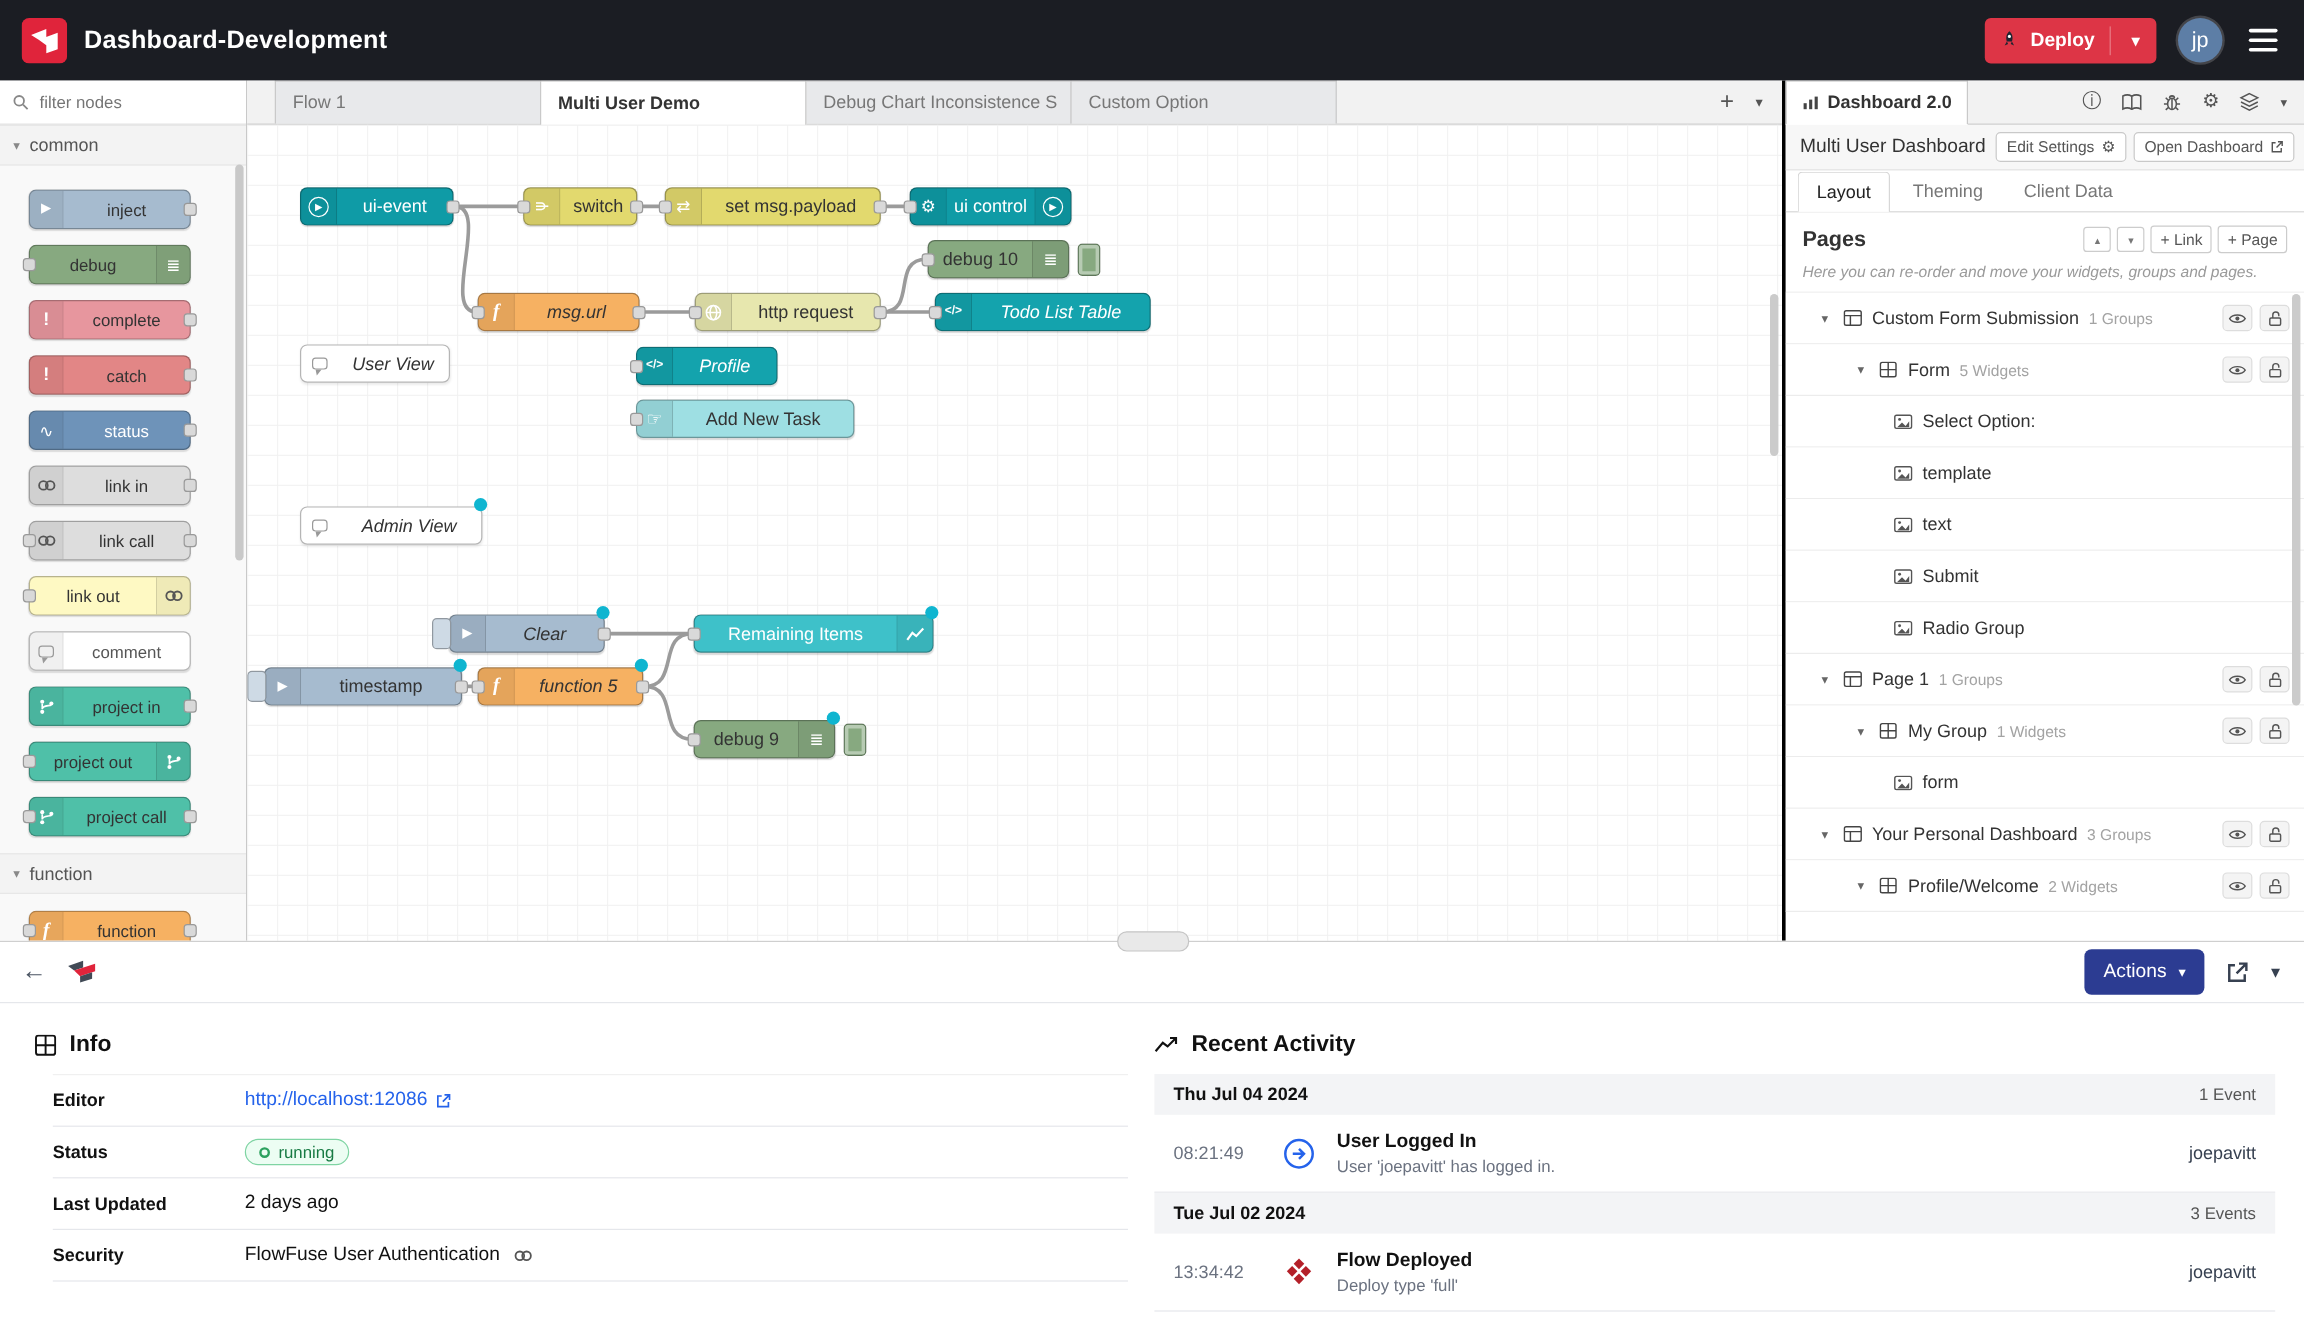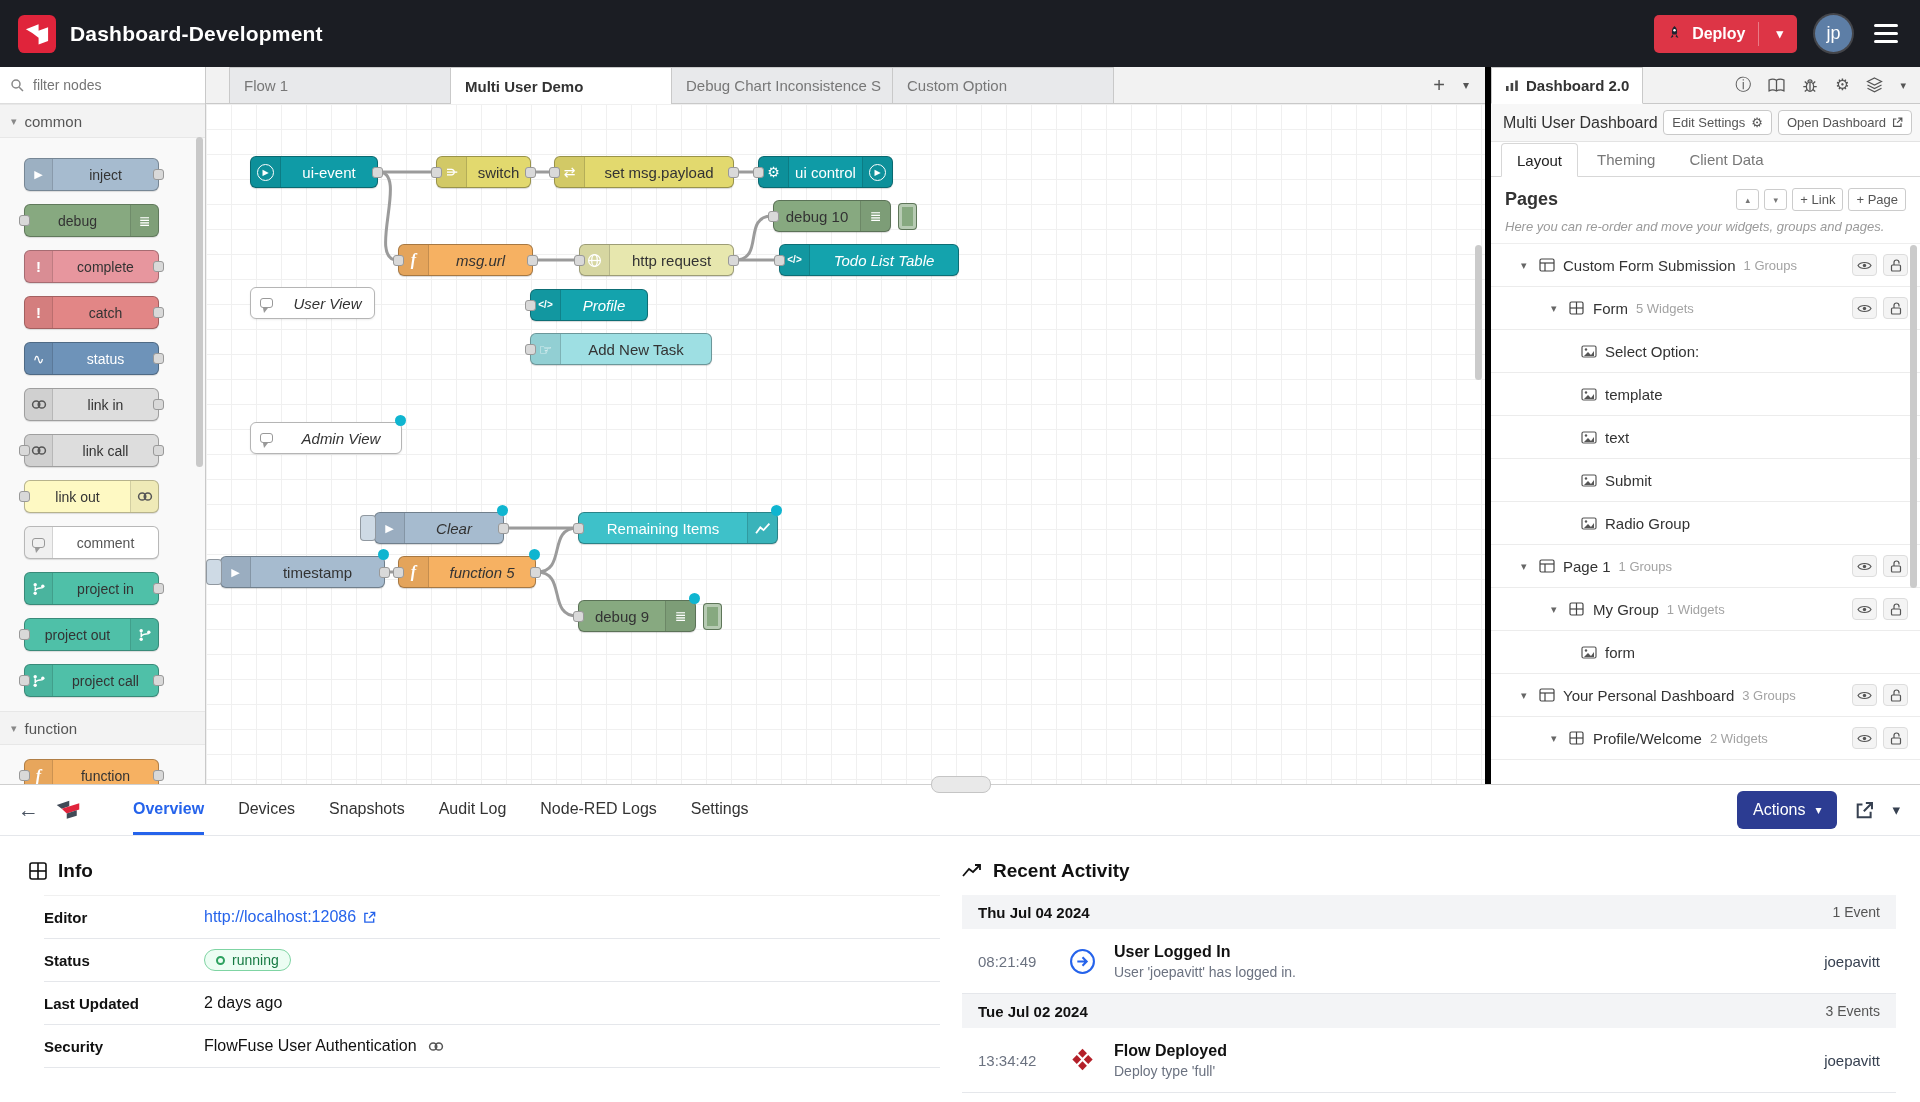--- a/index.html
+++ b/index.html
@@ -82,21 +82,21 @@
   .inject-btn{position:absolute;left:-15px;top:2px;width:16px;height:26px;border:1px solid rgba(0,0,0,.3);
     border-radius:4px;background-image:linear-gradient(rgba(255,255,255,.45),rgba(255,255,255,.45));cursor:pointer}
   .debug-toggle{position:absolute;right:-27px;top:2px;width:19px;height:27px;background:#87a980;
     border:1px solid rgba(0,0,0,.3);border-radius:4px;
     box-shadow:inset 0 0 0 3px rgba(255,255,255,.4);cursor:pointer}
   .changed-dot{position:absolute;top:-8px;right:-5px;width:11px;height:11px;border-radius:50%;
     background:#0fb5d0;z-index:4}
   .cv-vscroll{position:absolute;right:3px;top:141px;width:7px;height:135px;background:#cbcbcb;border-radius:4px;z-index:6}
 
   
-  .dash-sidebar{width:435px;min-width:435px;background:#fff;border-left:6px solid #000000;
+  .dash-sidebar{width:435px;min-width:435px;background:#fff;border-left:3px solid #000000;
     position:relative;overflow:hidden}
   .ds-header{height:37px;background:#f2f2f2;border-bottom:1px solid #c9c9c9;display:flex;align-items:flex-end}
   .ds-tab{height:37px;margin-bottom:-1px;background:#fff;border:1px solid #c9c9c9;border-bottom:1px solid #fff;
     display:flex;align-items:center;gap:7px;padding:0 13px;font-size:15px;font-weight:bold;color:#333;cursor:pointer}
   .ds-icons{margin-left:auto;display:flex;align-items:center;gap:17px;padding:0 14px;height:100%}
   .ds-icons .hi{font-size:16px;color:#555;line-height:1;cursor:pointer}
   .ds-icons svg{cursor:pointer}
   .ds-caret{font-size:11px;color:#555;cursor:pointer}
   .ds-title-row{height:38px;background:#f7f7f7;border-bottom:1px solid #e3e3e3;display:flex;
     align-items:center;padding:0 8px 0 12px;font-size:16px;color:#333}
@@ -840,28 +840,20 @@
   <div class="drag-pill"></div>
   <div class="b-nav">
     <span class="b-back">←</span>
     <span class="b-logo">
       <svg width="30" height="30" viewBox="0 0 24 24">
           <path d="M3 8 L13 4.5 V9 L7 11 Z" fill="#414a56"></path>
           <path d="M7 11 L21 6.5 V11.5 L11 14.8 Z" fill="#e0243b"></path>
           <path d="M11 14.8 L19 12.2 V16.5 L11 19 Z" fill="#414a56"></path>
         </svg>
     </span>
-    <span class="b-tabs" id="b-tabs">
-        <span class="b-tab active">Overview</span>
-        <span class="b-tab">Devices</span>
-        <span class="b-tab">Snapshots</span>
-        <span class="b-tab">Audit Log</span>
-        <span class="b-tab">Node-RED Logs</span>
-        <span class="b-tab">Settings</span>
-      </span>
     <span class="b-nav-right">
       <span class="actions-btn">
         <span>Actions</span>
           <span class="caret">▾</span>
       </span>
       <span class="nav-ic">
         <svg width="19" height="19" viewBox="0 0 14 14">
             <path d="M5.5 2.5 H2 v9.5 h9.5 V8" fill="none" stroke="#374151" stroke-width="1.5"></path>
             <path d="M8 1.5 h4.5 V6 M12.5 1.5 L6.5 7.5" fill="none" stroke="#374151" stroke-width="1.5"></path>
           </svg>

